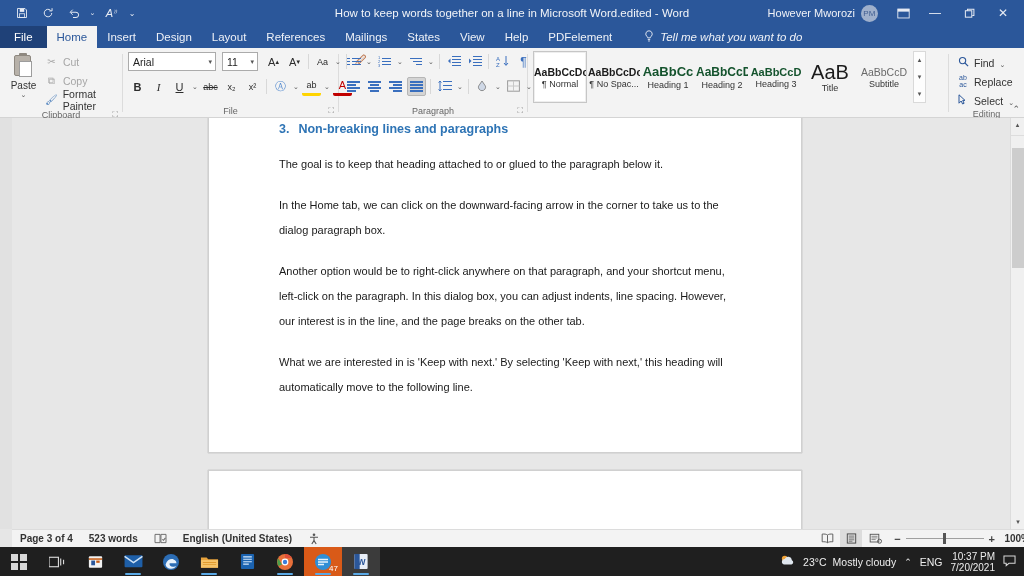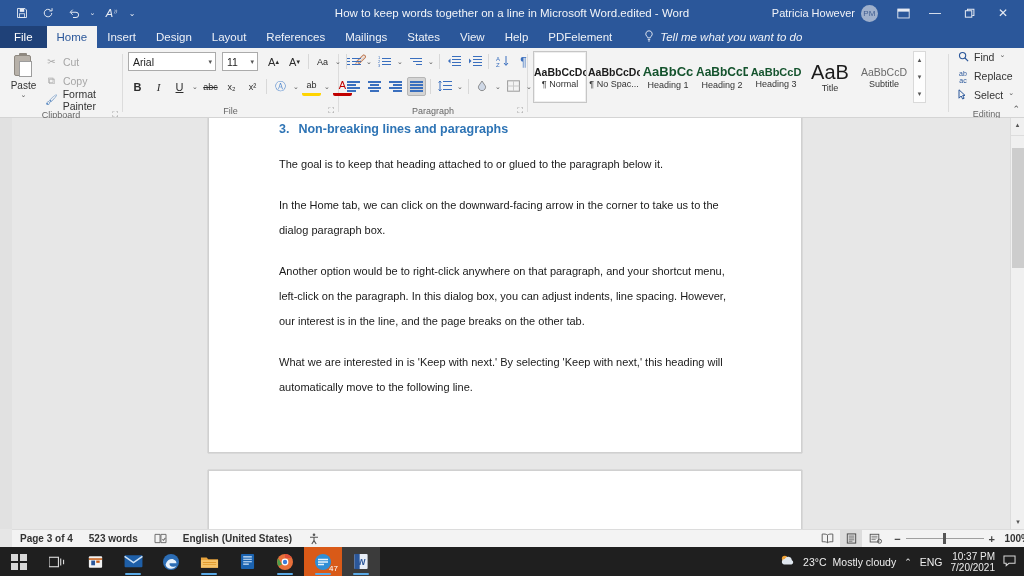--- a/index.html
+++ b/index.html
@@ -154,21 +154,21 @@
   .stile .nm { font-size:9px; color:#333; white-space:nowrap; overflow:hidden; width:54px; text-align:center;}
   .stile.blue .prev { color:#14532d; font-weight:700; }
   .gal-scroll {
     width:13px; display:flex; flex-direction:column; justify-content:space-between;
     border:1px solid #d9d9d9; background:#fdfdfd; margin-left:2px; height:52px;
   }
   .gal-scroll div { font-size:7px; text-align:center; color:#555; line-height:16px; }
 
   
   .g-edit { width:75px; }
-  .ecmd { display:flex; align-items:flex-start; gap:4px; font-size:10.5px; color:#333; height:18px; }
+  .ecmd { display:flex; align-items:flex-end; gap:4px; font-size:10.5px; color:#333; height:18px; }
   .ecmd .ei { width:14px; text-align:center; font-size:10px; color:#2b579a; }
   .collapse { position:absolute; right:4px; top:56px; font-size:9px; color:#555; }
 
   
   .docarea {
     position:absolute; top:118px; left:0; width:1024px; height:411px;
     background:#e7e7e7; overflow:hidden;
   }
   .vruler {
     position:absolute; left:0; top:0; width:12px; height:411px;
@@ -270,21 +270,21 @@
             <path d="M3 7h7a3.5 3.5 0 0 1 0 7H6" fill="none" stroke="#e8ecf4" stroke-width="1.3"></path>
             <path d="M5.6 3.6 2.2 7l3.4 3.4" fill="none" stroke="#e8ecf4" stroke-width="1.3"></path>
           </svg>
       </div>
       <div class="qbtn" style="width:9px;font-size:7px;">⌄</div>
       <div class="qbtn" style="font-style:italic;font-size:11px;">A<span style="font-size:7px;">⁾⁾</span></div>
       <div class="qbtn" style="width:14px;font-size:8px;">⌄</div>
     </div>
     <div class="title-text">How to keep words together on a line in Microsoft Word.edited  -  Word</div>
     <div class="tb-right">
-      <span class="acct-name">Patricia However</span>
+      <span class="acct-name">However Mworozi</span>
       <span class="avatar">PM</span>
       <div class="ribbonopt">
         <svg width="13" height="11" viewBox="0 0 16 13">
             <rect x="1" y="1" width="14" height="11" fill="none" stroke="#e8ecf4" stroke-width="1.1"></rect>
             <rect x="1" y="1" width="14" height="3.2" fill="#e8ecf4"></rect>
           </svg>
       </div>
       <div class="wbtn">—</div>
       <div class="wbtn">
         <svg width="11" height="11" viewBox="0 0 12 12">

